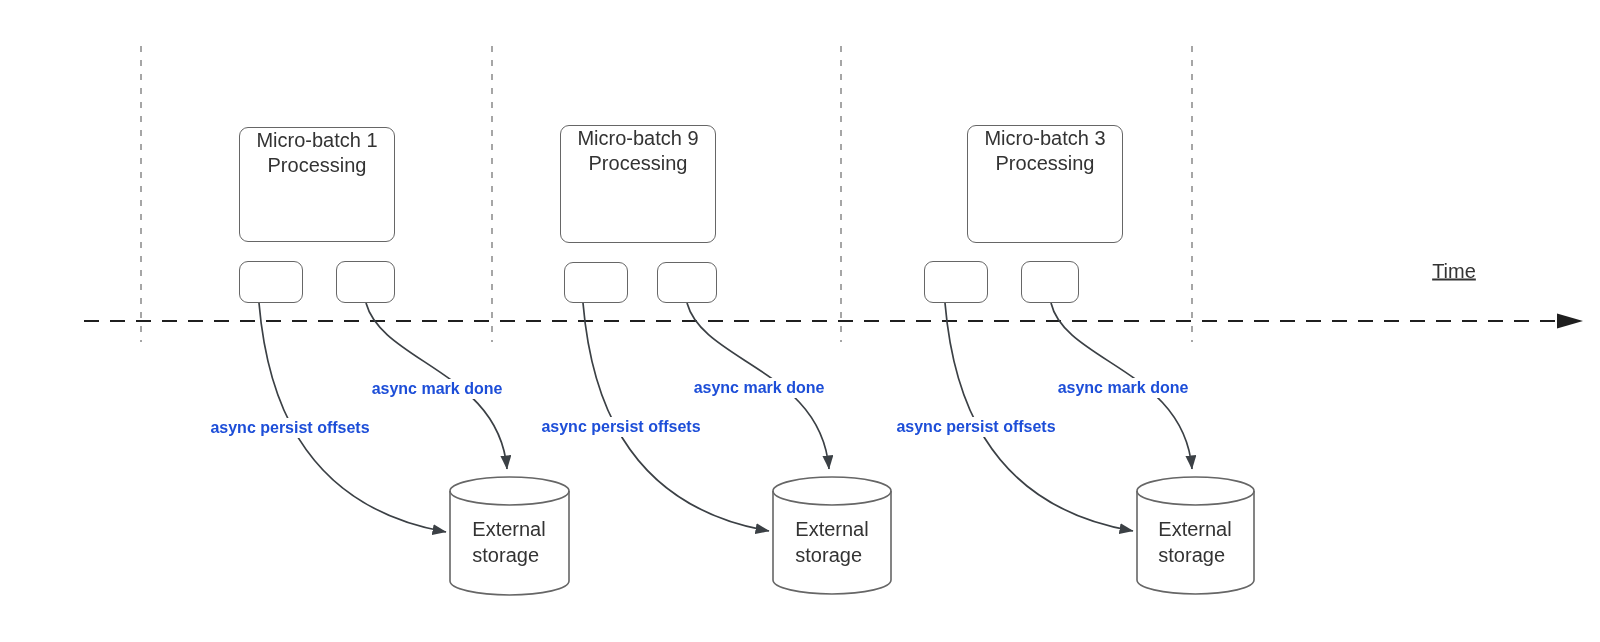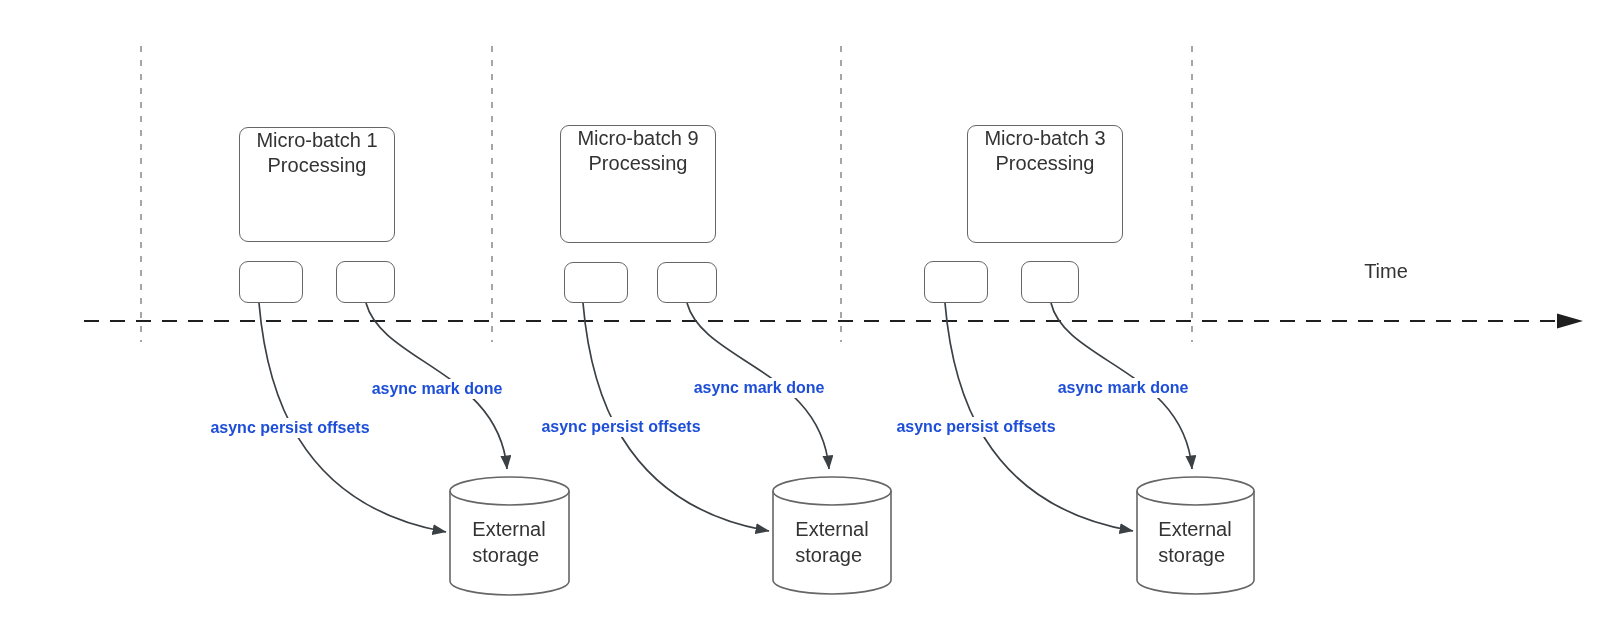--- a/index.html
+++ b/index.html
@@ -145,15 +145,15 @@
   </div>
   <div class="node-box small-box" style="left:924px; top:261px; width:64px; height:42px;"></div>
   <div class="node-box small-box" style="left:1021px; top:261px; width:58px; height:42px;"></div>
   <div class="edge-label" style="left:976px; top:427px;">async persist offsets</div>
   <div class="edge-label" style="left:1123px; top:388px;">async mark done</div>
   <div class="cyl-text" style="left:1195px; top:542px;">
     <div>External</div>
     <div>storage</div>
   </div>
 
-  <div class="time-label" style="left:1386px; top:271px;">Time</div>
+  <div class="time-label" style="left:1454px; top:271px;text-decoration:underline;">Time</div>
 
 </div>
 
 </body></html>

